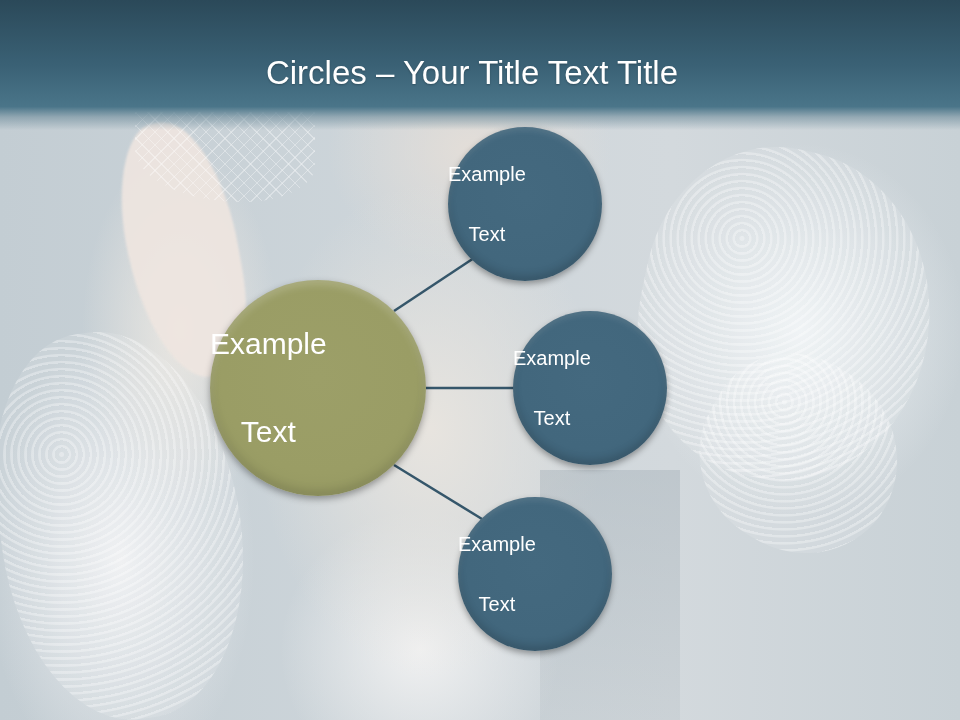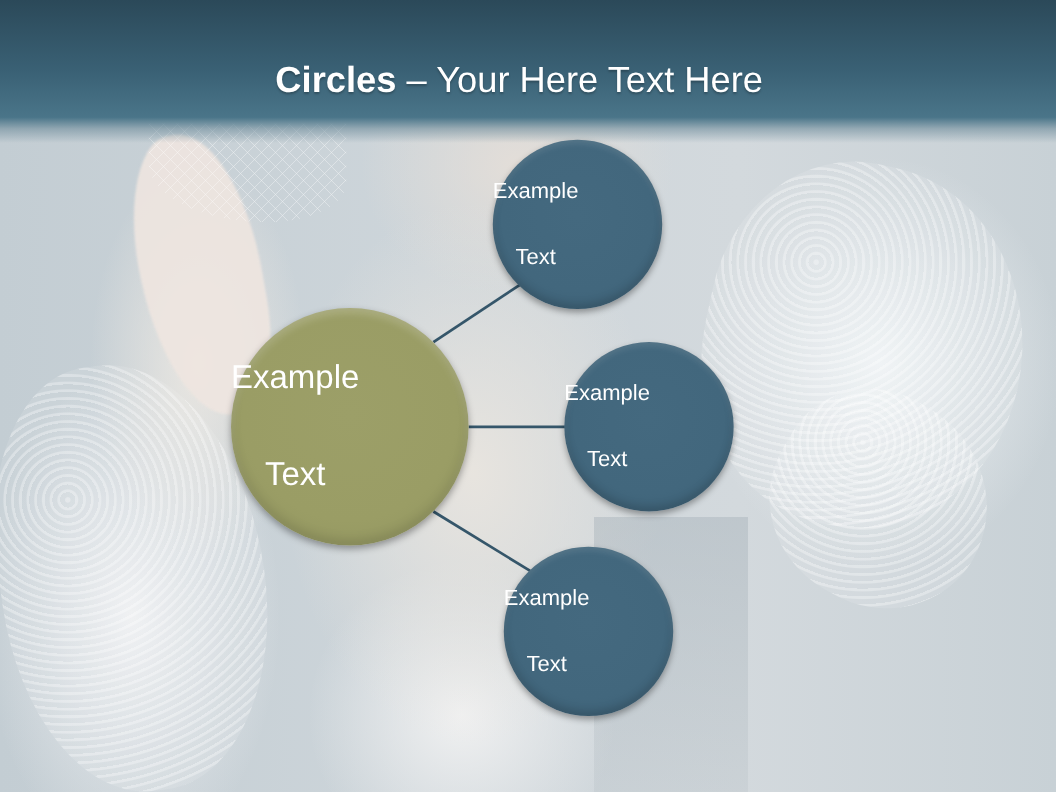--- a/index.html
+++ b/index.html
@@ -62,21 +62,21 @@
       background: linear-gradient(180deg, #2b4959 0%, #3a6175 50%, #4a7589 82%, rgba(110,140,155,0.6) 90%, rgba(200,208,212,0) 100%);
     }
     .title {
       position: absolute; left: 0; top: 54px; width: 944px;
       text-align: center;
       color: #ffffff;
       font-size: 33px;
       letter-spacing: 0px;
       text-shadow: 0 1px 2px rgba(0,0,0,0.25);
     }
-    .title .bold { font-weight: bold; text-align: right; }
+    .title .bold { font-weight: normal; text-align: right; }
 
     
     .connectors {
       position: absolute; left: 0; top: 0; width: 960px; height: 720px;
     }
     .circle {
       position: absolute;
       border-radius: 50%;
       display: flex; align-items: center; justify-content: flex-start;
       text-align: center;
@@ -108,21 +108,21 @@
   <div class="bg-photo"></div>
   <div class="hand"></div>
   <div class="veil-net"></div>
   <div class="lace l1"></div>
   <div class="lace l2"></div>
   <div class="lace l3"></div>
   <div class="dark-wall"></div>
 
   <div class="title-bar">
     <div class="title">
-      <span class="bold">Circles</span><span> – </span><span>Your Here Text Here</span>
+      <span class="bold">Circles</span><span> – </span><span>Your Title Text Title</span>
     </div>
   </div>
 
   <svg class="connectors" viewBox="0 0 960 720" width="960" height="720">
     <line x1="394" y1="311" x2="474" y2="258" stroke="#35566a" stroke-width="2.5"></line>
     <line x1="426" y1="388" x2="514" y2="388" stroke="#35566a" stroke-width="2.5"></line>
     <line x1="394" y1="465" x2="482" y2="519" stroke="#35566a" stroke-width="2.5"></line>
   </svg>
 
   <div class="circle main" style="left:210px; top:280px;">

